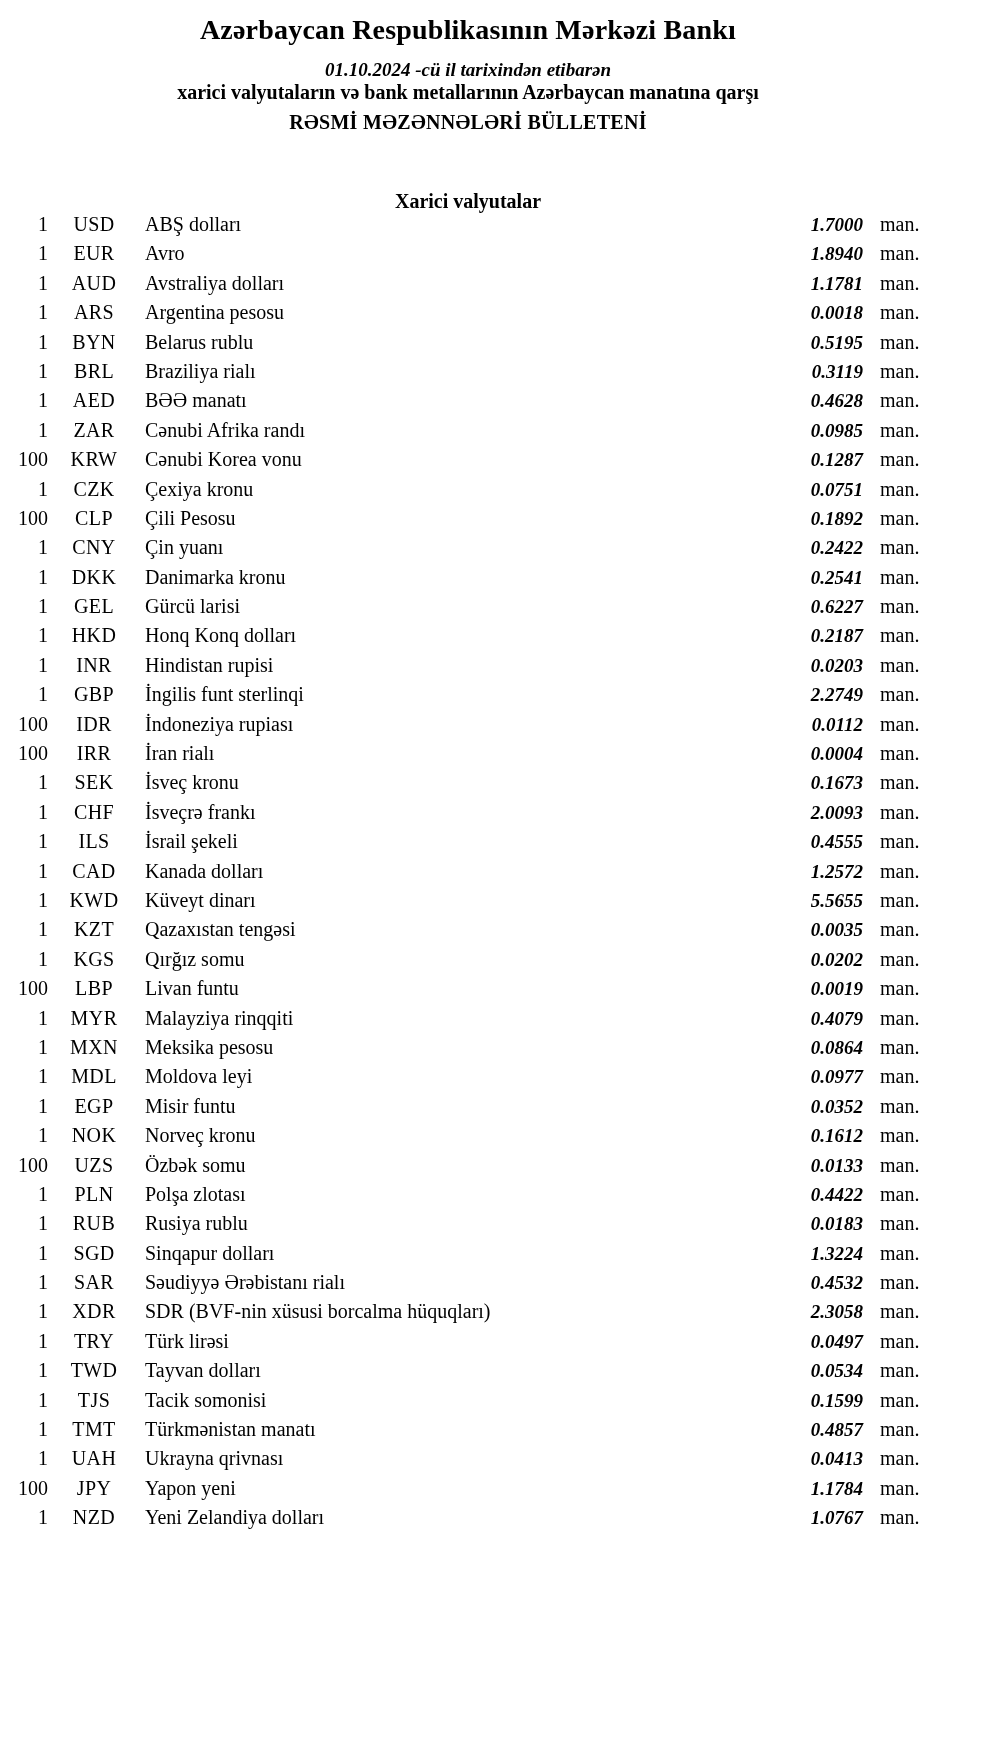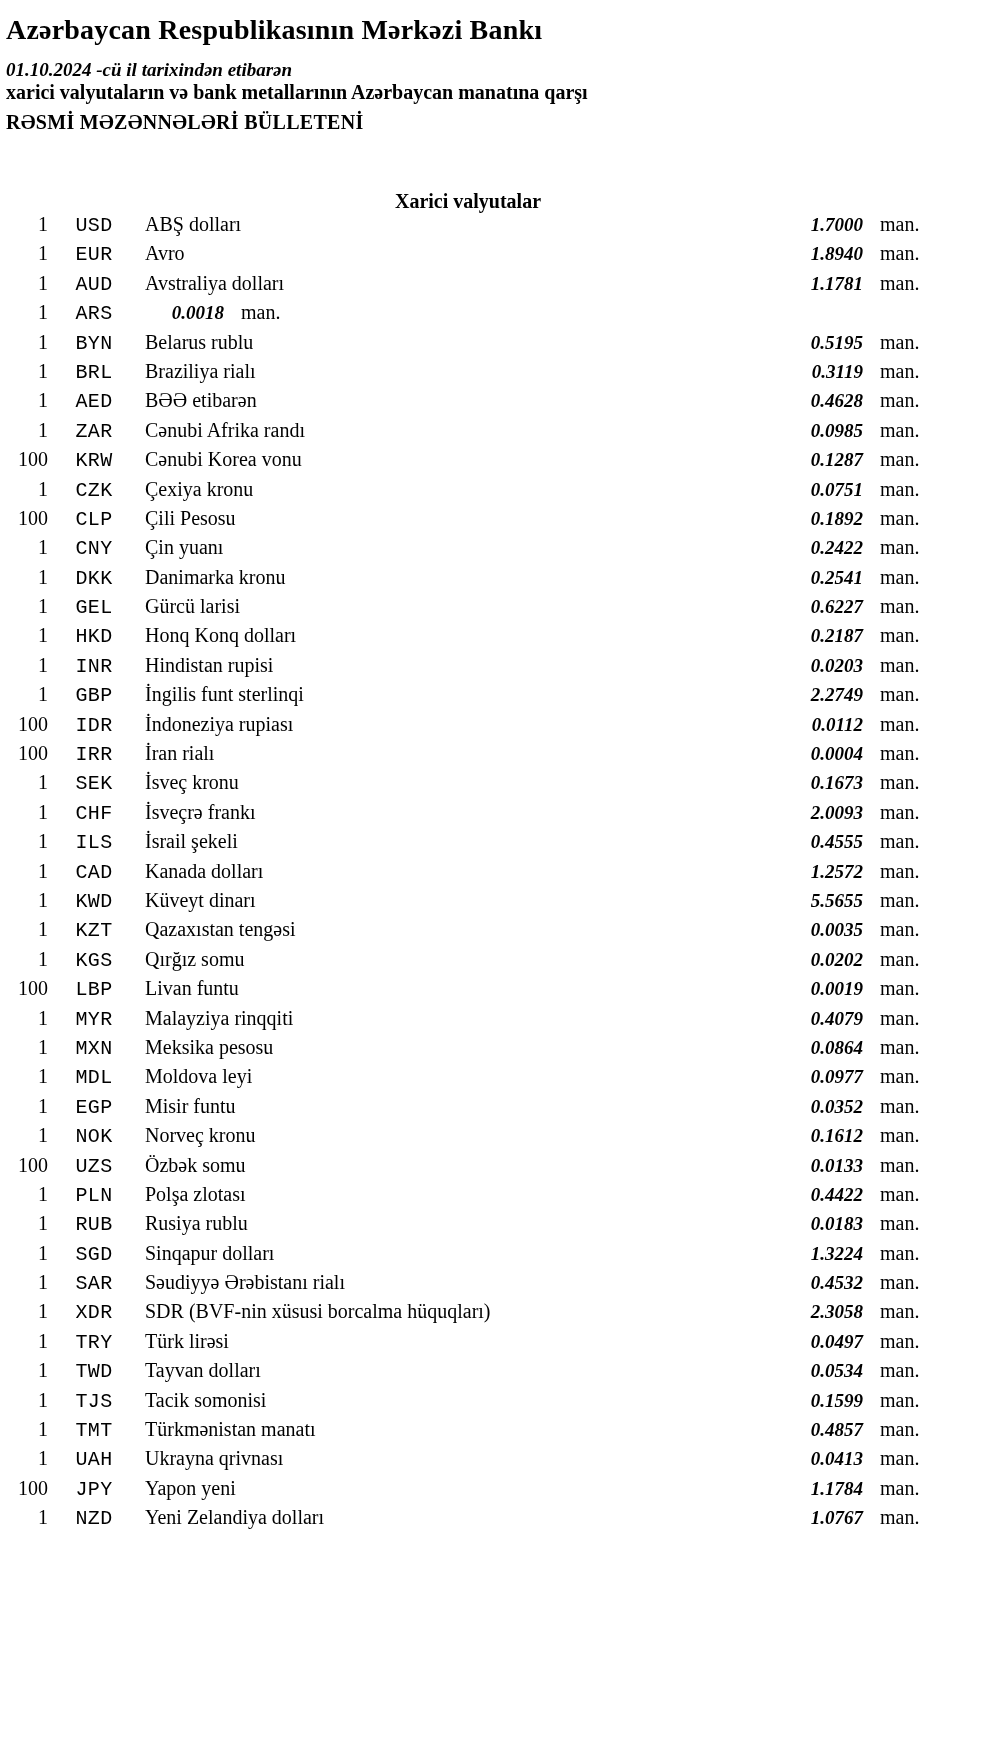--- a/index.html
+++ b/index.html
@@ -11,21 +11,21 @@
     -webkit-font-smoothing: antialiased;
   }
   .page {
     width: 1000px;
     min-height: 1760px;
     padding: 12px 70px 24px 6px;
   }
   .content { width: 924px; }
 
   
-  .header { }
+  .header { text-align: center; }
   .bank-title {
     font-size: 28px;
     font-weight: bold;
     margin-top: 2px;
     letter-spacing: 0.2px;
   }
   .date-line {
     font-size: 19px;
     font-weight: bold;
     margin-top: 13px;
@@ -53,21 +53,21 @@
   
   .rates { width: 100%; }
   .row {
     display: flex;
     align-items: baseline;
     height: 29.4px;
     font-size: 20px;
     white-space: nowrap;
   }
   .qty  { width: 42px; text-align: right; flex: 0 0 auto; }
-  .code { width: 76px; text-align: center; margin-left: 8px; flex: 0 0 auto; letter-spacing: 0.4px; font-family: Liberation Mono, monospace; }
+  .code { width: 76px; text-align: center; margin-left: 8px; flex: 0 0 auto; letter-spacing: 0.4px; }
   .name { flex: 1 1 auto; padding-left: 13px; overflow: hidden; }
   .rate {
     width: 92px;
     text-align: right;
     flex: 0 0 auto;
     font-weight: bold;
     font-style: italic;
     font-size: 19px;
   }
   .unit { width: 50px; margin-left: 17px; flex: 0 0 auto; font-size: 20px; }
@@ -104,41 +104,42 @@
         <div class="row">
           <span class="qty">1</span>
           <span class="code">AUD</span>
           <span class="name">Avstraliya dolları</span>
           <span class="rate">1.1781</span>
           <span class="unit">man.</span>
         </div>
         <div class="row">
           <span class="qty">1</span>
           <span class="code">ARS</span>
+          <span class="name">Argentina pesosu</span>
           <span class="rate">0.0018</span>
           <span class="unit">man.</span>
         </div>
         <div class="row">
           <span class="qty">1</span>
           <span class="code">BYN</span>
           <span class="name">Belarus rublu</span>
           <span class="rate">0.5195</span>
           <span class="unit">man.</span>
         </div>
         <div class="row">
           <span class="qty">1</span>
           <span class="code">BRL</span>
           <span class="name">Braziliya rialı</span>
           <span class="rate">0.3119</span>
           <span class="unit">man.</span>
         </div>
         <div class="row">
           <span class="qty">1</span>
           <span class="code">AED</span>
-          <span class="name">BƏƏ etibarən</span>
+          <span class="name">BƏƏ manatı</span>
           <span class="rate">0.4628</span>
           <span class="unit">man.</span>
         </div>
         <div class="row">
           <span class="qty">1</span>
           <span class="code">ZAR</span>
           <span class="name">Cənubi Afrika randı</span>
           <span class="rate">0.0985</span>
           <span class="unit">man.</span>
         </div>

